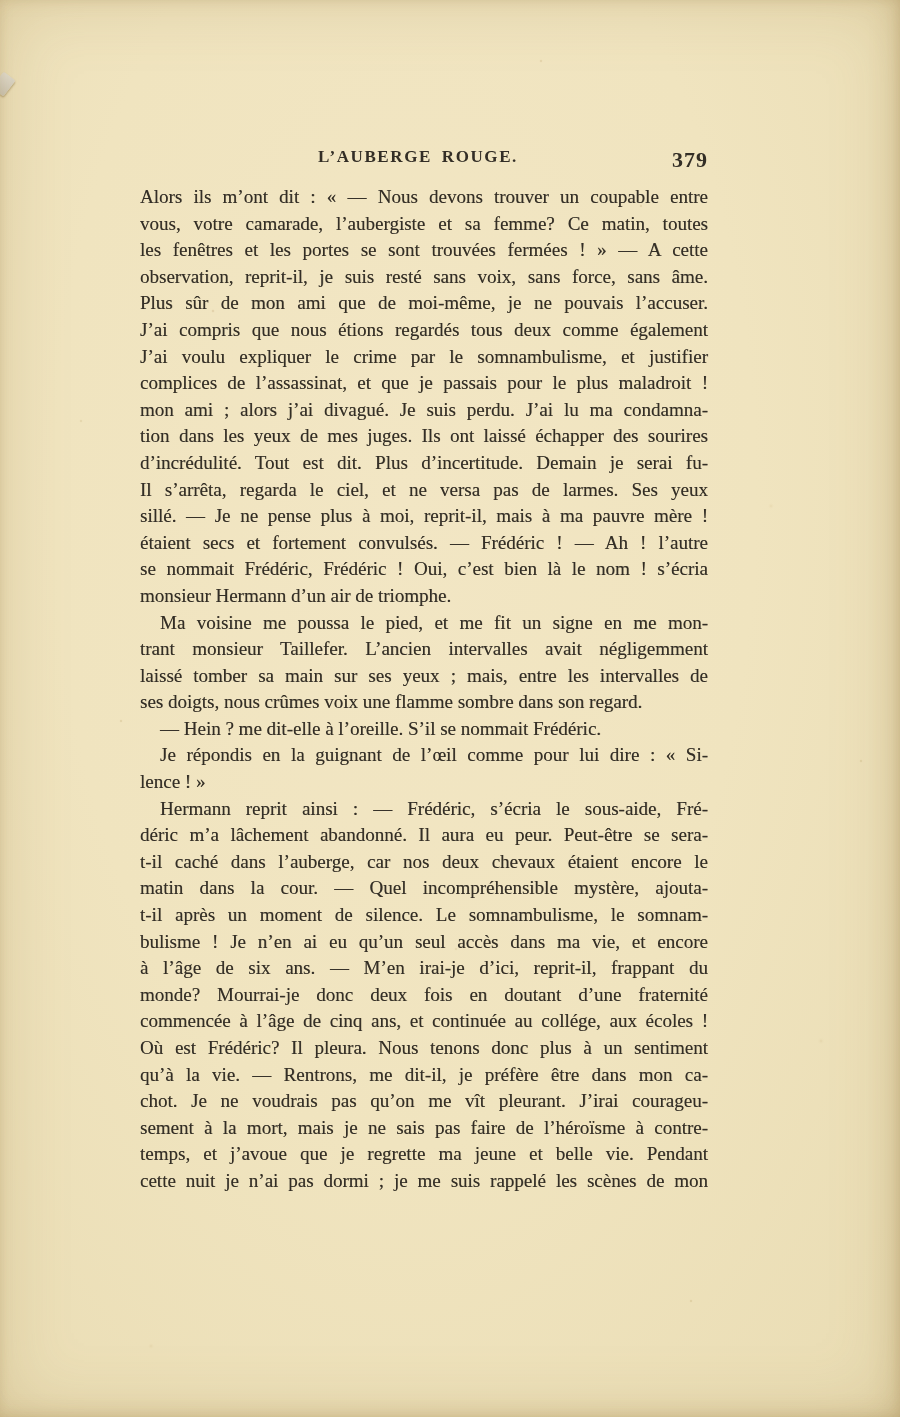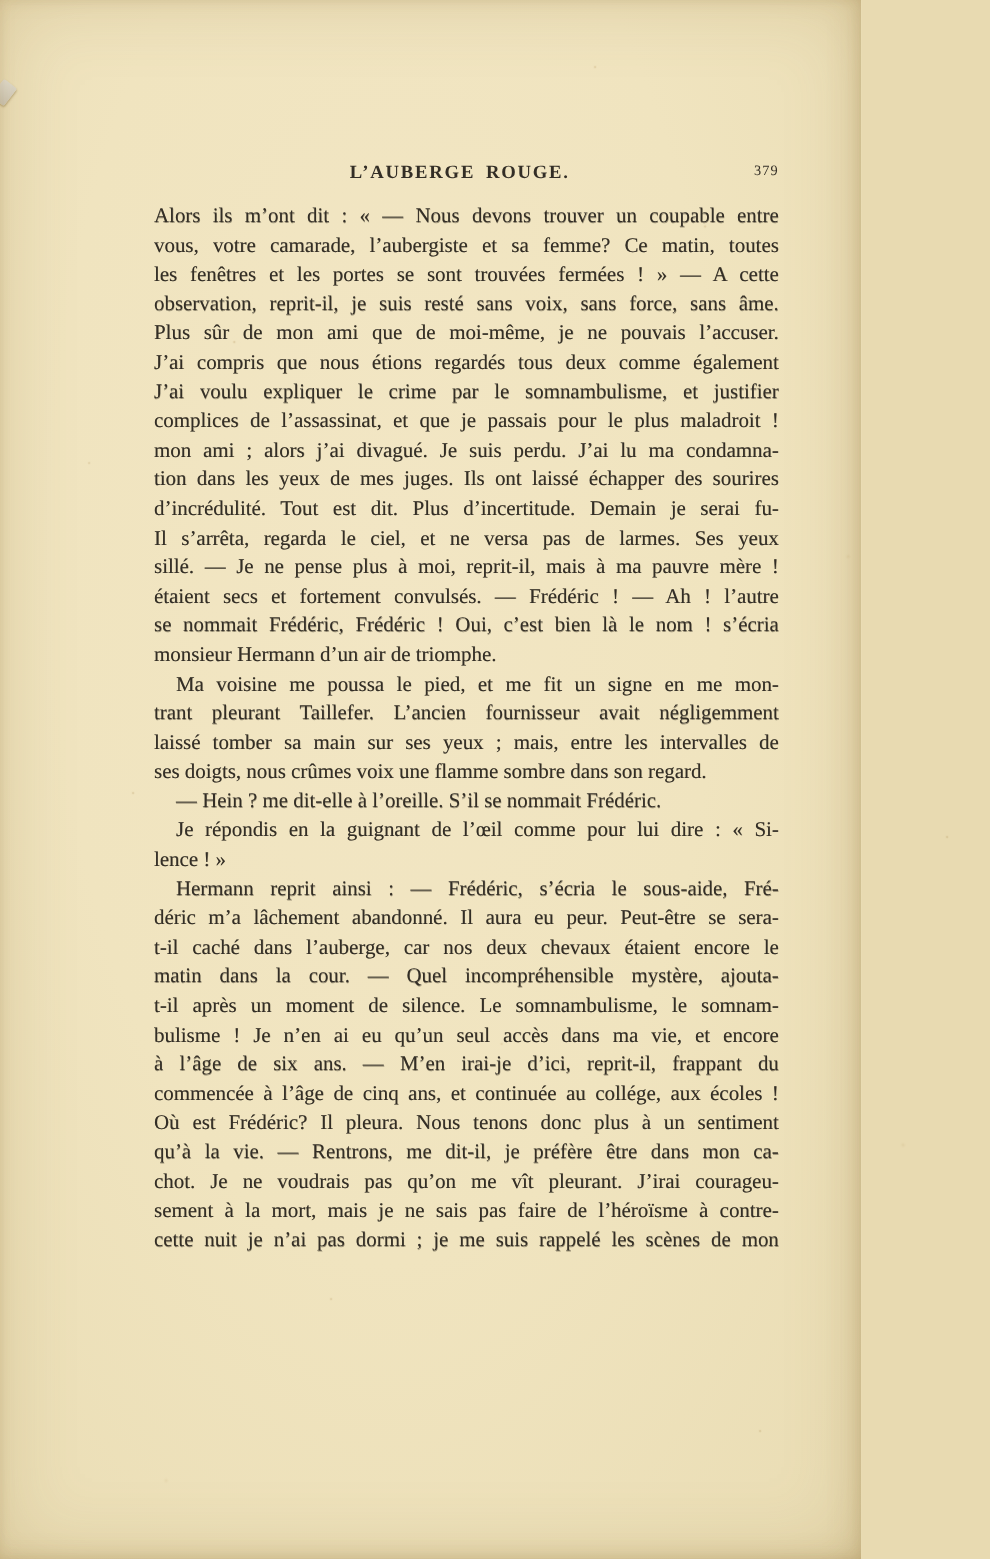--- a/index.html
+++ b/index.html
@@ -4,21 +4,21 @@
 <style>
   html, body { margin: 0; padding: 0; }
   body {
     width: 900px; height: 1417px;
     background: #e8dab1;
     overflow: hidden;
     font-family: "Liberation Serif", "DejaVu Serif", serif;
   }
   .page {
     position: relative;
-    width: 783px; height: 1417px;
+    width: 900px; height: 1417px;
     background: radial-gradient(ellipse at 45% 35%,
       #f2e6c4 0%, var(--paper, #f0e4bf) 50%, #ead candidate 0%, #e9dcb3 100%);
     background: radial-gradient(ellipse at 45% 35%,
       #f2e6c4 0%, var(--paper, #f0e4bf) 50%, #e9dcb3 100%);
   }
   
   .page::after {
     content: "";
     position: absolute; inset: 0;
     pointer-events: none;
@@ -68,21 +68,21 @@
     top: 0;
     font-size: 17px; font-weight: bold;
     letter-spacing: 1.6px;
     word-spacing: 4px;
     color: var(--ink, #332e26);
     white-space: nowrap;
   }
   .page-num {
     position: absolute;
     right: 0; top: 0;
-    font-size: 13px; font-weight: normal;
+    font-size: 22px; font-weight: bold;
     letter-spacing: 1px;
     color: var(--ink, #332e26);
     text-align: right;
   }
   .text-block {
     position: absolute;
     left: 128px; top: 184px;
     width: 580px;
   }
   .line {
@@ -122,33 +122,35 @@
       <div class="line">complices de l’assassinat, et que je passais pour le plus maladroit !</div>
       <div class="line">mon ami ; alors j’ai divagué. Je suis perdu. J’ai lu ma condamna-</div>
       <div class="line">tion dans les yeux de mes juges. Ils ont laissé échapper des sourires</div>
       <div class="line">d’incrédulité. Tout est dit. Plus d’incertitude. Demain je serai fu-</div>
       <div class="line">Il s’arrêta, regarda le ciel, et ne versa pas de larmes. Ses yeux</div>
       <div class="line">sillé. — Je ne pense plus à moi, reprit-il, mais à ma pauvre mère !</div>
       <div class="line">étaient secs et fortement convulsés. — Frédéric ! — Ah ! l’autre</div>
       <div class="line">se nommait Frédéric, Frédéric ! Oui, c’est bien là le nom ! s’écria</div>
       <div class="line para-end">monsieur Hermann d’un air de triomphe.</div>
       <div class="line indent">Ma voisine me poussa le pied, et me fit un signe en me mon-</div>
-      <div class="line">trant pleurant Taillefer. L’ancien fournisseur avait négligemment</div>
+      <div class="line">trant monsieur Taillefer. L’ancien intervalles avait négligemment</div>
       <div class="line">laissé tomber sa main sur ses yeux ; mais, entre les intervalles de</div>
       <div class="line para-end">ses doigts, nous crûmes voix une flamme sombre dans son regard.</div>
       <div class="line indent para-end">— Hein ? me dit-elle à l’oreille. S’il se nommait Frédéric.</div>
       <div class="line indent">Je répondis en la guignant de l’œil comme pour lui dire : « Si-</div>
       <div class="line para-end">lence ! »</div>
       <div class="line indent">Hermann reprit ainsi : — Frédéric, s’écria le sous-aide, Fré-</div>
       <div class="line">déric m’a lâchement abandonné. Il aura eu peur. Peut-être se sera-</div>
       <div class="line">t-il caché dans l’auberge, car nos deux chevaux étaient encore le</div>
       <div class="line">matin dans la cour. — Quel incompréhensible mystère, ajouta-</div>
       <div class="line">t-il après un moment de silence. Le somnambulisme, le somnam-</div>
       <div class="line">bulisme ! Je n’en ai eu qu’un seul accès dans ma vie, et encore</div>
       <div class="line">à l’âge de six ans. — M’en irai-je d’ici, reprit-il, frappant du</div>
+      <div class="line">monde? Mourrai-je donc deux fois en doutant d’une fraternité</div>
       <div class="line">commencée à l’âge de cinq ans, et continuée au collége, aux écoles !</div>
       <div class="line">Où est Frédéric? Il pleura. Nous tenons donc plus à un sentiment</div>
       <div class="line">qu’à la vie. — Rentrons, me dit-il, je préfère être dans mon ca-</div>
       <div class="line">chot. Je ne voudrais pas qu’on me vît pleurant. J’irai courageu-</div>
       <div class="line">sement à la mort, mais je ne sais pas faire de l’héroïsme à contre-</div>
+      <div class="line">temps, et j’avoue que je regrette ma jeune et belle vie. Pendant</div>
       <div class="line">cette nuit je n’ai pas dormi ; je me suis rappelé les scènes de mon</div>
     </main>
 </div>
 
 </body></html>

